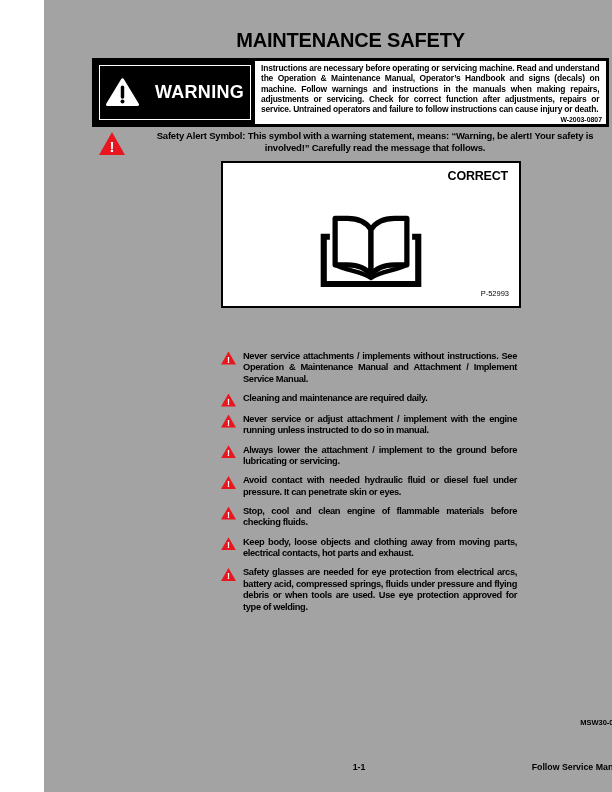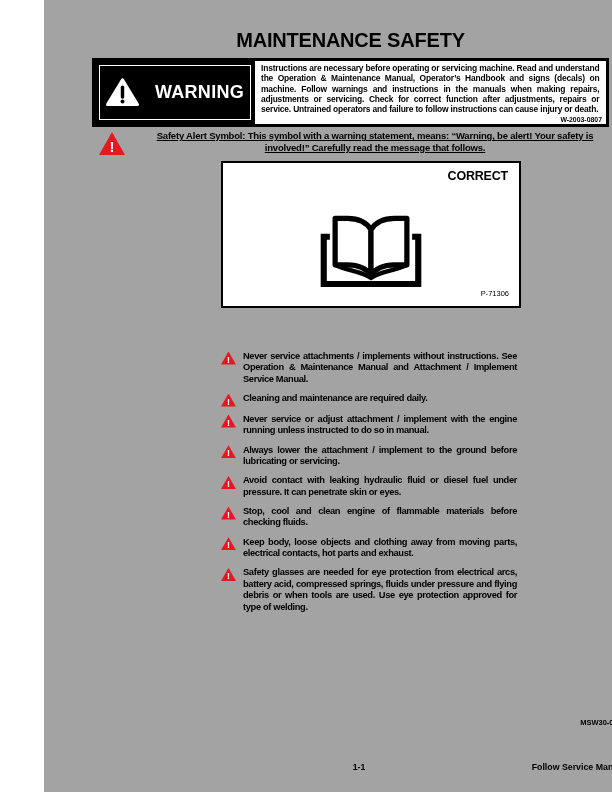--- a/index.html
+++ b/index.html
@@ -24,21 +24,21 @@
   .warning-code{position:absolute;right:4px;bottom:1.5px;font-size:6.9px;}
 
   
   .alert-row{position:absolute;left:55px;top:130px;width:510px;}
   .tri{background:#e8171f;clip-path:polygon(50% 0%,100% 100%,0% 100%);position:absolute;}
   .tri::after{content:"!";position:absolute;left:50%;transform:translateX(-50%);
               bottom:0;color:#fff;font-weight:bold;font-family:"Liberation Sans",sans-serif;}
   .alert-tri{left:0;top:2px;width:26px;height:23px;}
   .alert-tri::after{font-size:15px;line-height:17px;}
   .alert-text{margin:0 0 0 42px;width:468px;text-align:center;
-              font-size:9.5px;line-height:11.5px;letter-spacing:-0.2px;text-decoration:underline;}
+              font-size:9.5px;line-height:11.5px;letter-spacing:-0.2px;}
 
   
   .figure-box{position:absolute;left:177px;top:161px;width:300px;height:147px;
               border:2px solid #000;box-sizing:border-box;background:#fff;}
   .figure-label{position:absolute;top:6px;right:11px;font-size:12.5px;letter-spacing:-0.2px;}
   .book{position:absolute;left:50%;top:44px;transform:translateX(-50%);}
   .figure-code{position:absolute;right:10px;bottom:8px;font-size:7.5px;font-weight:normal;}
 
   
   .safety-list{position:absolute;left:177px;top:351px;width:296px;
@@ -92,21 +92,21 @@
   <div class="figure-box">
     <div class="figure-label">CORRECT</div>
     <div class="book">
       <svg width="116" height="84" viewBox="0 0 132 96" aria-hidden="true">
         <path d="M19 34 L12 34 L12 88 L120 88 L120 34 L113 34" fill="none" stroke="#000" stroke-width="7"></path>
         <path d="M66 26 C60 16 49 13 39 13 L25 13 L25 66 L39 66 C49 66 60 69 66 78 Z" fill="#ffffff" stroke="#000" stroke-width="6" stroke-linejoin="round"></path>
         <path d="M66 26 C72 16 83 13 93 13 L107 13 L107 66 L93 66 C83 66 72 69 66 78 Z" fill="#ffffff" stroke="#000" stroke-width="6" stroke-linejoin="round"></path>
         <path d="M25 66 C38 73 55 73 66 81 C77 73 94 73 107 66" fill="none" stroke="#000" stroke-width="5"></path>
       </svg>
     </div>
-    <div class="figure-code">P-71306</div>
+    <div class="figure-code">P-52993</div>
   </div>
 
   <div class="safety-list">
     <div class="safety-item">
       <span class="tri item-tri"></span>
       <p class="item-text">Never service attachments / implements without instructions. See Operation &amp; Maintenance Manual and Attachment / Implement Service Manual.</p>
     </div>
     <div class="safety-item">
       <span class="tri item-tri"></span>
       <p class="item-text">Cleaning and maintenance are required daily.</p>
@@ -114,21 +114,21 @@
     <div class="safety-item">
       <span class="tri item-tri"></span>
       <p class="item-text">Never service or adjust attachment / implement with the engine running unless instructed to do so in manual.</p>
     </div>
     <div class="safety-item">
       <span class="tri item-tri"></span>
       <p class="item-text">Always lower the attachment / implement to the ground before lubricating or servicing.</p>
     </div>
     <div class="safety-item">
       <span class="tri item-tri"></span>
-      <p class="item-text">Avoid contact with leaking hydraulic fluid or diesel fuel under pressure. It can penetrate skin or eyes.</p>
+      <p class="item-text">Avoid contact with needed hydraulic fluid or diesel fuel under pressure. It can penetrate skin or eyes.</p>
     </div>
     <div class="safety-item">
       <span class="tri item-tri"></span>
       <p class="item-text">Stop, cool and clean engine of flammable materials before checking fluids.</p>
     </div>
     <div class="safety-item">
       <span class="tri item-tri"></span>
       <p class="item-text">Keep body, loose objects and clothing away from moving parts, electrical contacts, hot parts and exhaust.</p>
     </div>
     <div class="safety-item">

